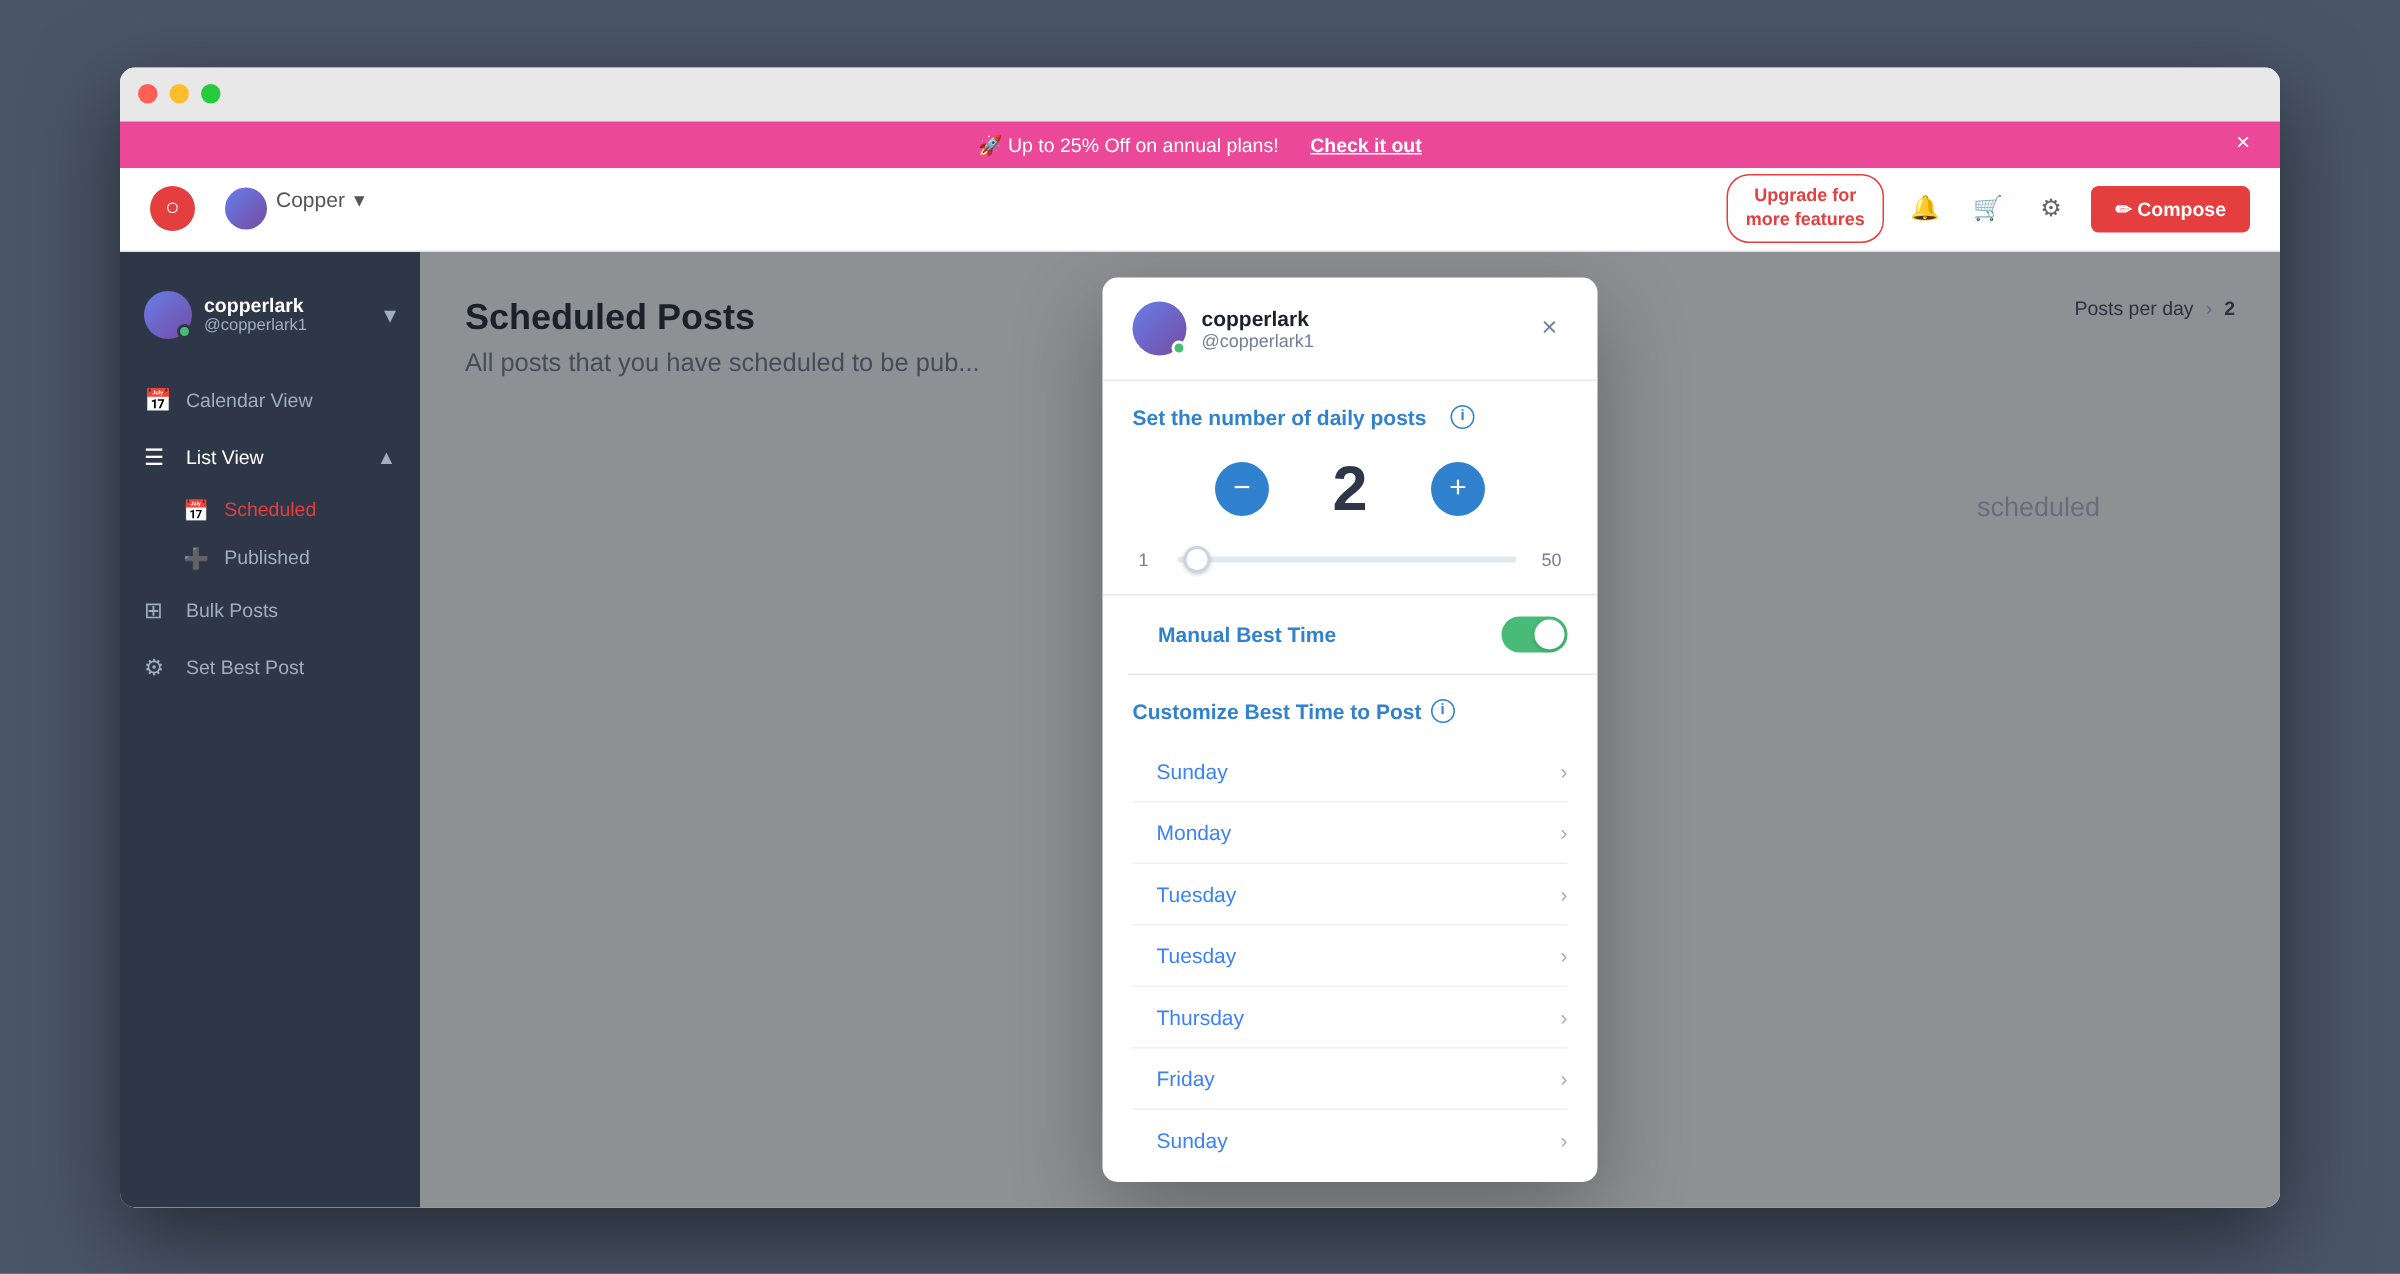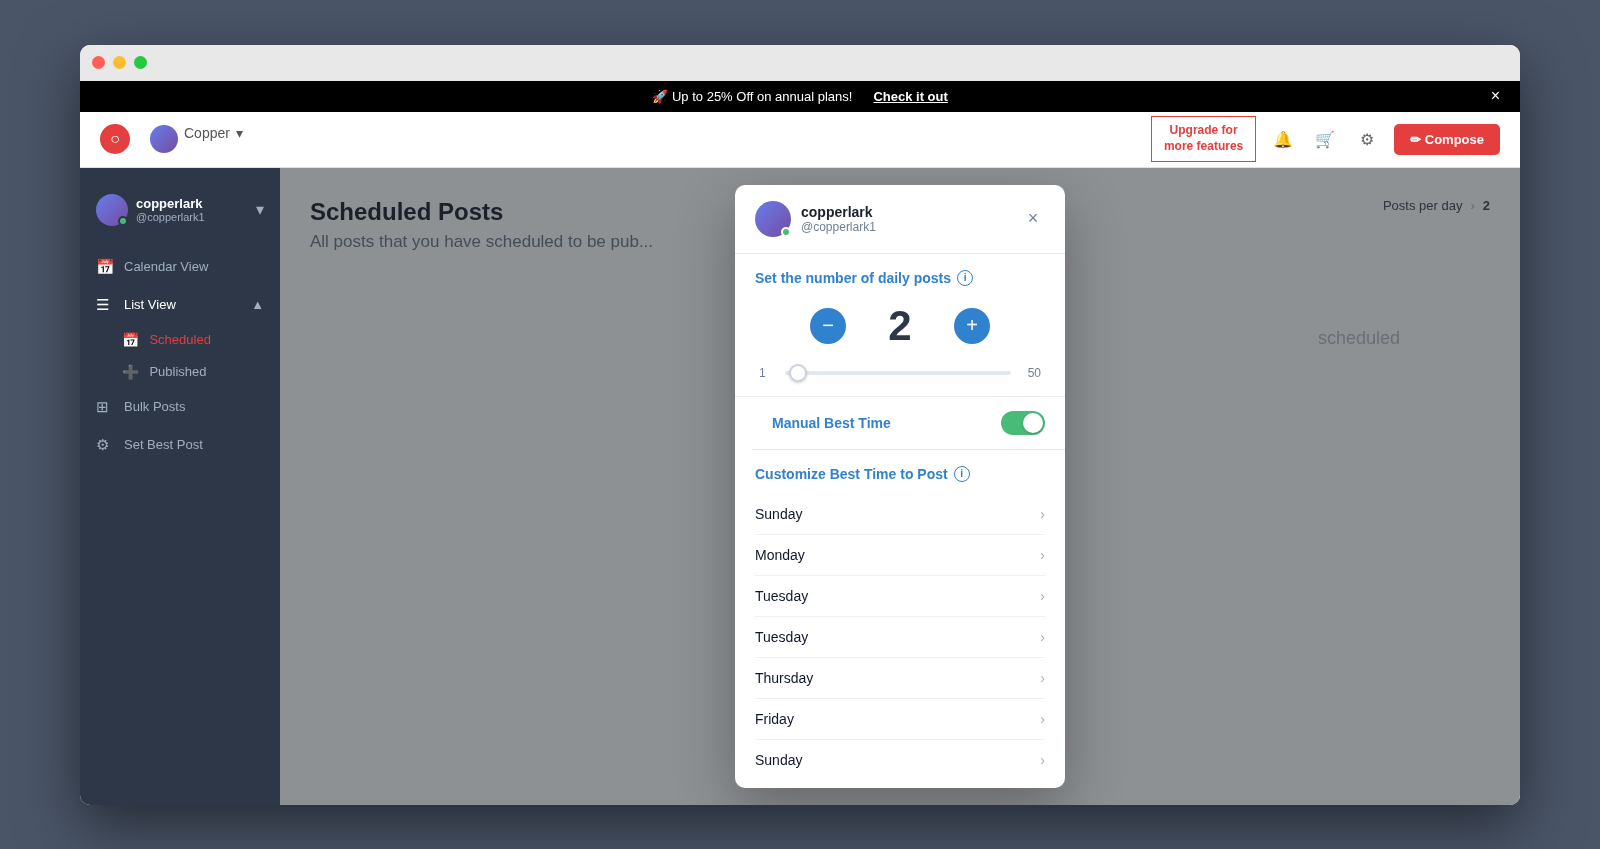--- a/index.html
+++ b/index.html
@@ -40,21 +40,21 @@
     .traffic-light {
       width: 13px; height: 13px;
       border-radius: 50%;
     }
     .traffic-light.red { background: #ff5f56; }
     .traffic-light.yellow { background: #ffbd2e; }
     .traffic-light.green { background: #27c93f; }
 
     
     .promo-banner {
-      background: #000000;
+      background: #ec4899;
       color: white;
       text-align: center;
       padding: 8px;
       font-size: 13px;
       flex-shrink: 0;
       display: flex;
       align-items: center;
       justify-content: center;
       gap: 21px;
     }
@@ -138,21 +138,21 @@
     .header-right {
       margin-left: auto;
       display: flex; align-items: center; gap: 12px;
     }
 
     .upgrade-btn {
       background: white;
       border: 1.5px solid #e53e3e;
       color: #e53e3e;
       padding: 6px 12px;
-      border-radius: 0;
+      border-radius: 15px;
       font-size: 12px;
       cursor: pointer;
       font-weight: 600;
       text-align: center;
       line-height: 1.3;
     }
 
     .icon-btn {
       width: 30px; height: 30px;
       display: flex; align-items: center; justify-content: center;
@@ -308,21 +308,21 @@
 
     .modal-section {
       padding: 16px 20px;
       border-bottom: 1px solid #e8e8e8;
     }
 
     .section-title {
       font-size: 14px;
       font-weight: 600;
       color: #3182ce;
-      display: flex; align-items: center; gap: 6px;
+      display: flex; align-items: center; gap: 16px;
       margin-bottom: 16px;
     }
 
     .info-icon {
       width: 16px; height: 16px;
       border-radius: 50%;
       border: 1.5px solid #3182ce;
       display: inline-flex; align-items: center; justify-content: center;
       font-size: 10px;
       color: #3182ce;
@@ -425,21 +425,21 @@
       margin-bottom: 12px;
     }
 
     .day-row {
       display: flex; align-items: center; justify-content: space-between;
       padding: 12px 0;
       border-bottom: 1px solid #f0f0f0;
       cursor: pointer;
     }
     .day-row:last-child { border-bottom: none; }
-    .day-name { font-size: 14px; color: #0f172a; }
+    .day-name { font-size: 14px; color: #3b82f6; margin-left: 16px; }
     .chevron-right { color: #a0aec0; font-size: 14px; }
   </style>
 </head>
 <body>
 
 <div class="browser-window">
 
   <div class="browser-titlebar">
     <div class="traffic-light red"></div>
     <div class="traffic-light yellow"></div>

